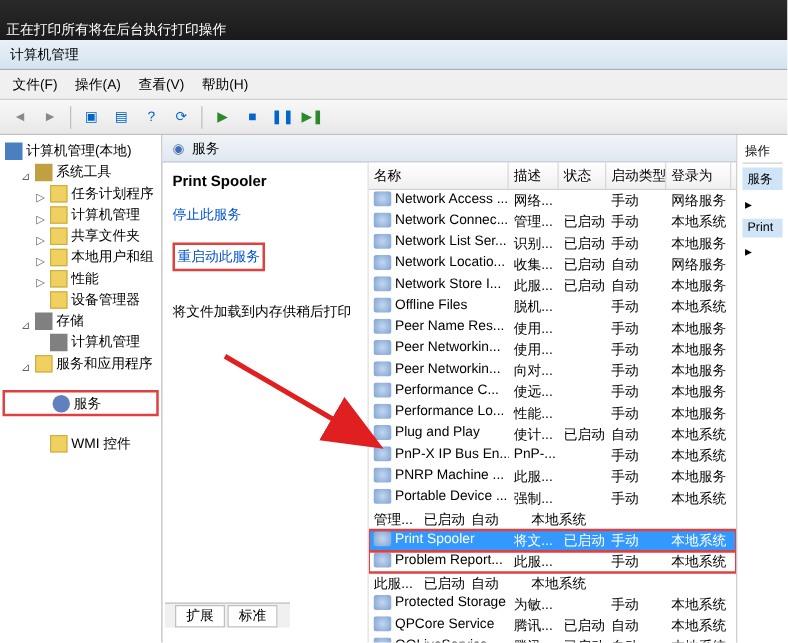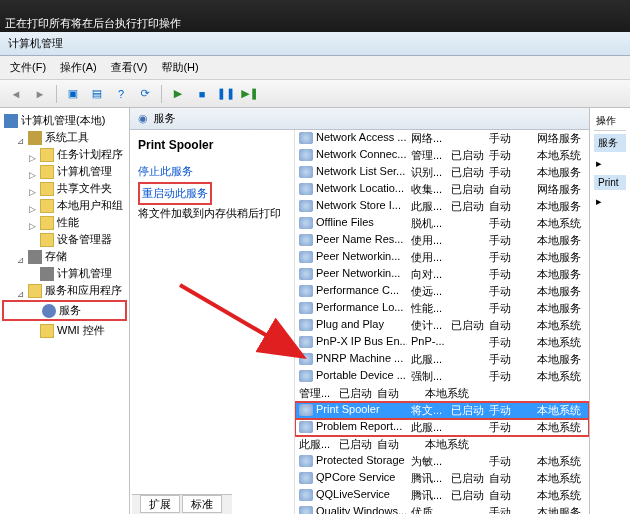--- a/index.html
+++ b/index.html
@@ -18,43 +18,43 @@
 .tnode{display:flex;align-items:flex-end;padding:1px 2px;white-space:nowrap;gap:3px}
 .tnode .exp{width:9px;height:9px;font-size:9px;color:#666;text-align:center}
 .tnode .ico{width:14px;height:14px;display:inline-block}
 .ico-comp{background:#4a80c0}
 .ico-tool{background:#c0a040}
 .ico-folder{background:#f0d060;border:1px solid #d0b040}
 .ico-disk{background:#808080}
 .ico-gear{background:#6080c0;border-radius:50%}
 .l1{padding-left:14px}
 .l2{padding-left:26px}
-.hl-red{border:2px solid #e04040;margin:1px 0}
+.hl-red{border:2px solid #e04040;margin:13px 0}
 .center{flex:1;display:flex;border-right:1px solid #c0c0c0}
 .svc-hdr{background:linear-gradient(#f0f4f8,#e0e8f0);border-bottom:1px solid #c0c0d0;padding:3px 8px;display:flex;align-items:center;gap:6px}
 .svc-hdr .ico{color:#4070b0}
 .detail{width:165px;padding:8px;border-right:1px solid #e0e0e0}
 .detail h3{font-size:12px;font-weight:bold;margin-bottom:12px}
 .detail a{color:#0050d0;display:block;margin:2px 0;cursor:pointer}
 .detail .desc-lbl{margin-top:14px}
-.detail .desc{margin-top:0}
+.detail .desc{margin-top:12px}
 .list{flex:1;overflow:hidden}
 .lhdr{display:flex;background:linear-gradient(#fff,#f0f0f0);border-bottom:1px solid #d0d0d0}
 .lhdr div{padding:3px 4px;border-right:1px solid #d8d8d8;overflow:hidden;white-space:nowrap}
 .c1{width:112px}.c2{width:40px}.c3{width:38px}.c4{width:48px}.c5{width:52px}
 .rows{height:415px;overflow:hidden}
 .row{display:flex;padding:1px 0;white-space:nowrap}
 .row div{overflow:hidden;padding:0 4px}
 .row .ic{width:14px;height:12px;display:inline-block;background:radial-gradient(circle,#c0d8f0,#80a0d0);border-radius:2px;margin-right:3px;vertical-align:middle}
 .row.sel{background:#3399ff;color:#fff}
 .row.hl{outline:2px solid #e04040;outline-offset:-1px}
 .right{width:40px;background:#fff;padding:4px}
 .right .hdr{font-size:10px;padding:2px;border-bottom:1px solid #d0d0d0}
 .right .item{background:#d0e4f8;padding:2px 4px;margin:3px 0;font-size:10px}
-.tabs{position:absolute;bottom:0;left:132px;background:#f0f0f0;border-top:1px solid #c0c0c0;padding:2px 8px;font-size:10px}
+.tabs{position:absolute;bottom:12px;left:132px;background:#f0f0f0;border-top:1px solid #c0c0c0;padding:2px 8px;font-size:10px}
 .tabs span{padding:2px 8px;border:1px solid #c0c0c0;background:#fff;margin-right:2px}
 .arrow{position:absolute;left:175px;top:280px;pointer-events:none;z-index:10}
 .arrow svg{width:140px;height:90px}
 </style>
 </head>
 <body>
 
 <div class="titlebar"><span>正在打印所有将在后台执行打印操作</span></div>
 <div class="win-title"><span>计算机管理</span></div>
 <div class="menubar">
@@ -155,20 +155,27 @@
           <span>服务</span>
         </div>
 <div style="flex:1;display:flex">
 <div class="detail">
 <h3>Print Spooler</h3>
 <a>停止此服务</a>
 <div class="hl-red" style="display:inline-block;padding:0 2px"><a>重启动此服务</a></div>
 <div class="desc">将文件加载到内存供稍后打印</div>
 </div>
 <div class="list">
+<div class="lhdr">
+<div class="c1">名称</div>
+<div class="c2">描述</div>
+<div class="c3">状态</div>
+<div class="c4">启动类型</div>
+<div class="c5">登录为</div>
+</div>
 <div class="rows" id="rows">
               <div class="row">
                 <div class="c1"><span class="ic"></span>Network Access ...</div>
                 <div class="c2">网络...</div>
                 <div class="c3"></div>
                 <div class="c4">手动</div>
                 <div class="c5">网络服务</div>
               </div>
               <div class="row">
                 <div class="c1"><span class="ic"></span>Network Connec...</div>

